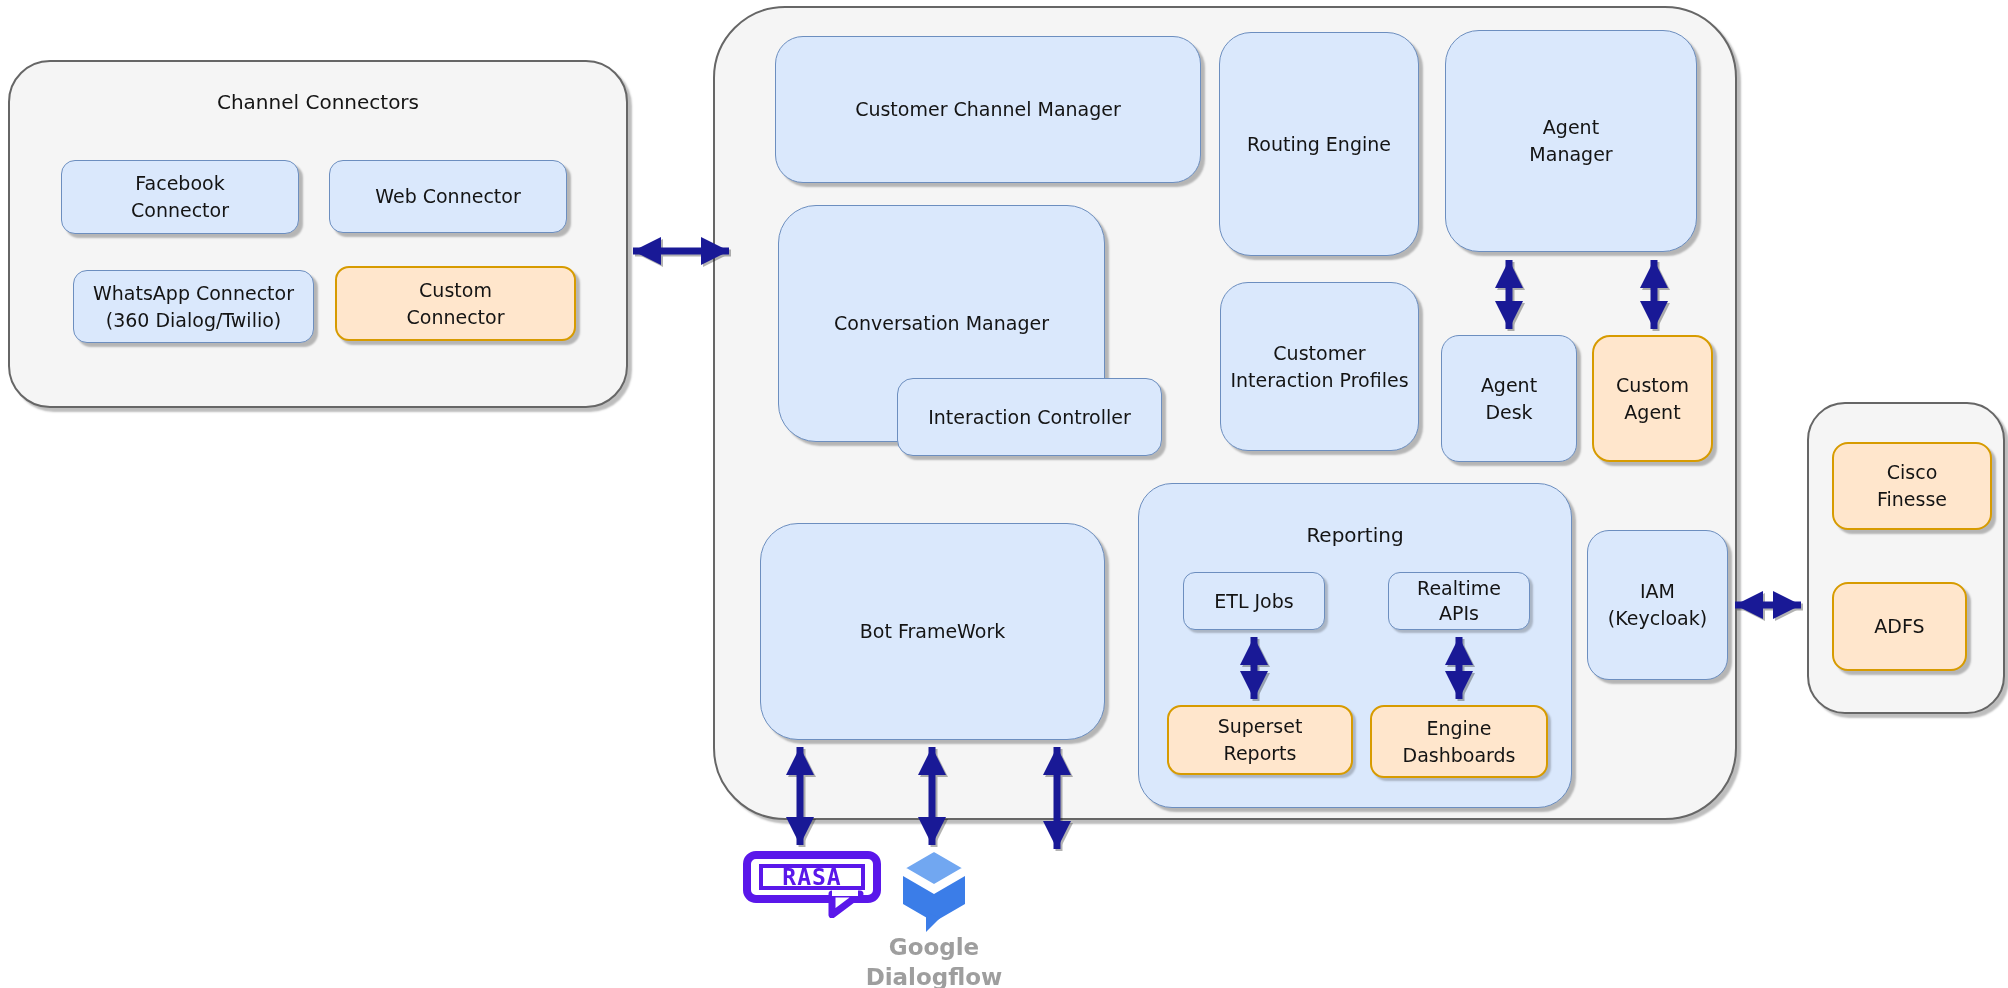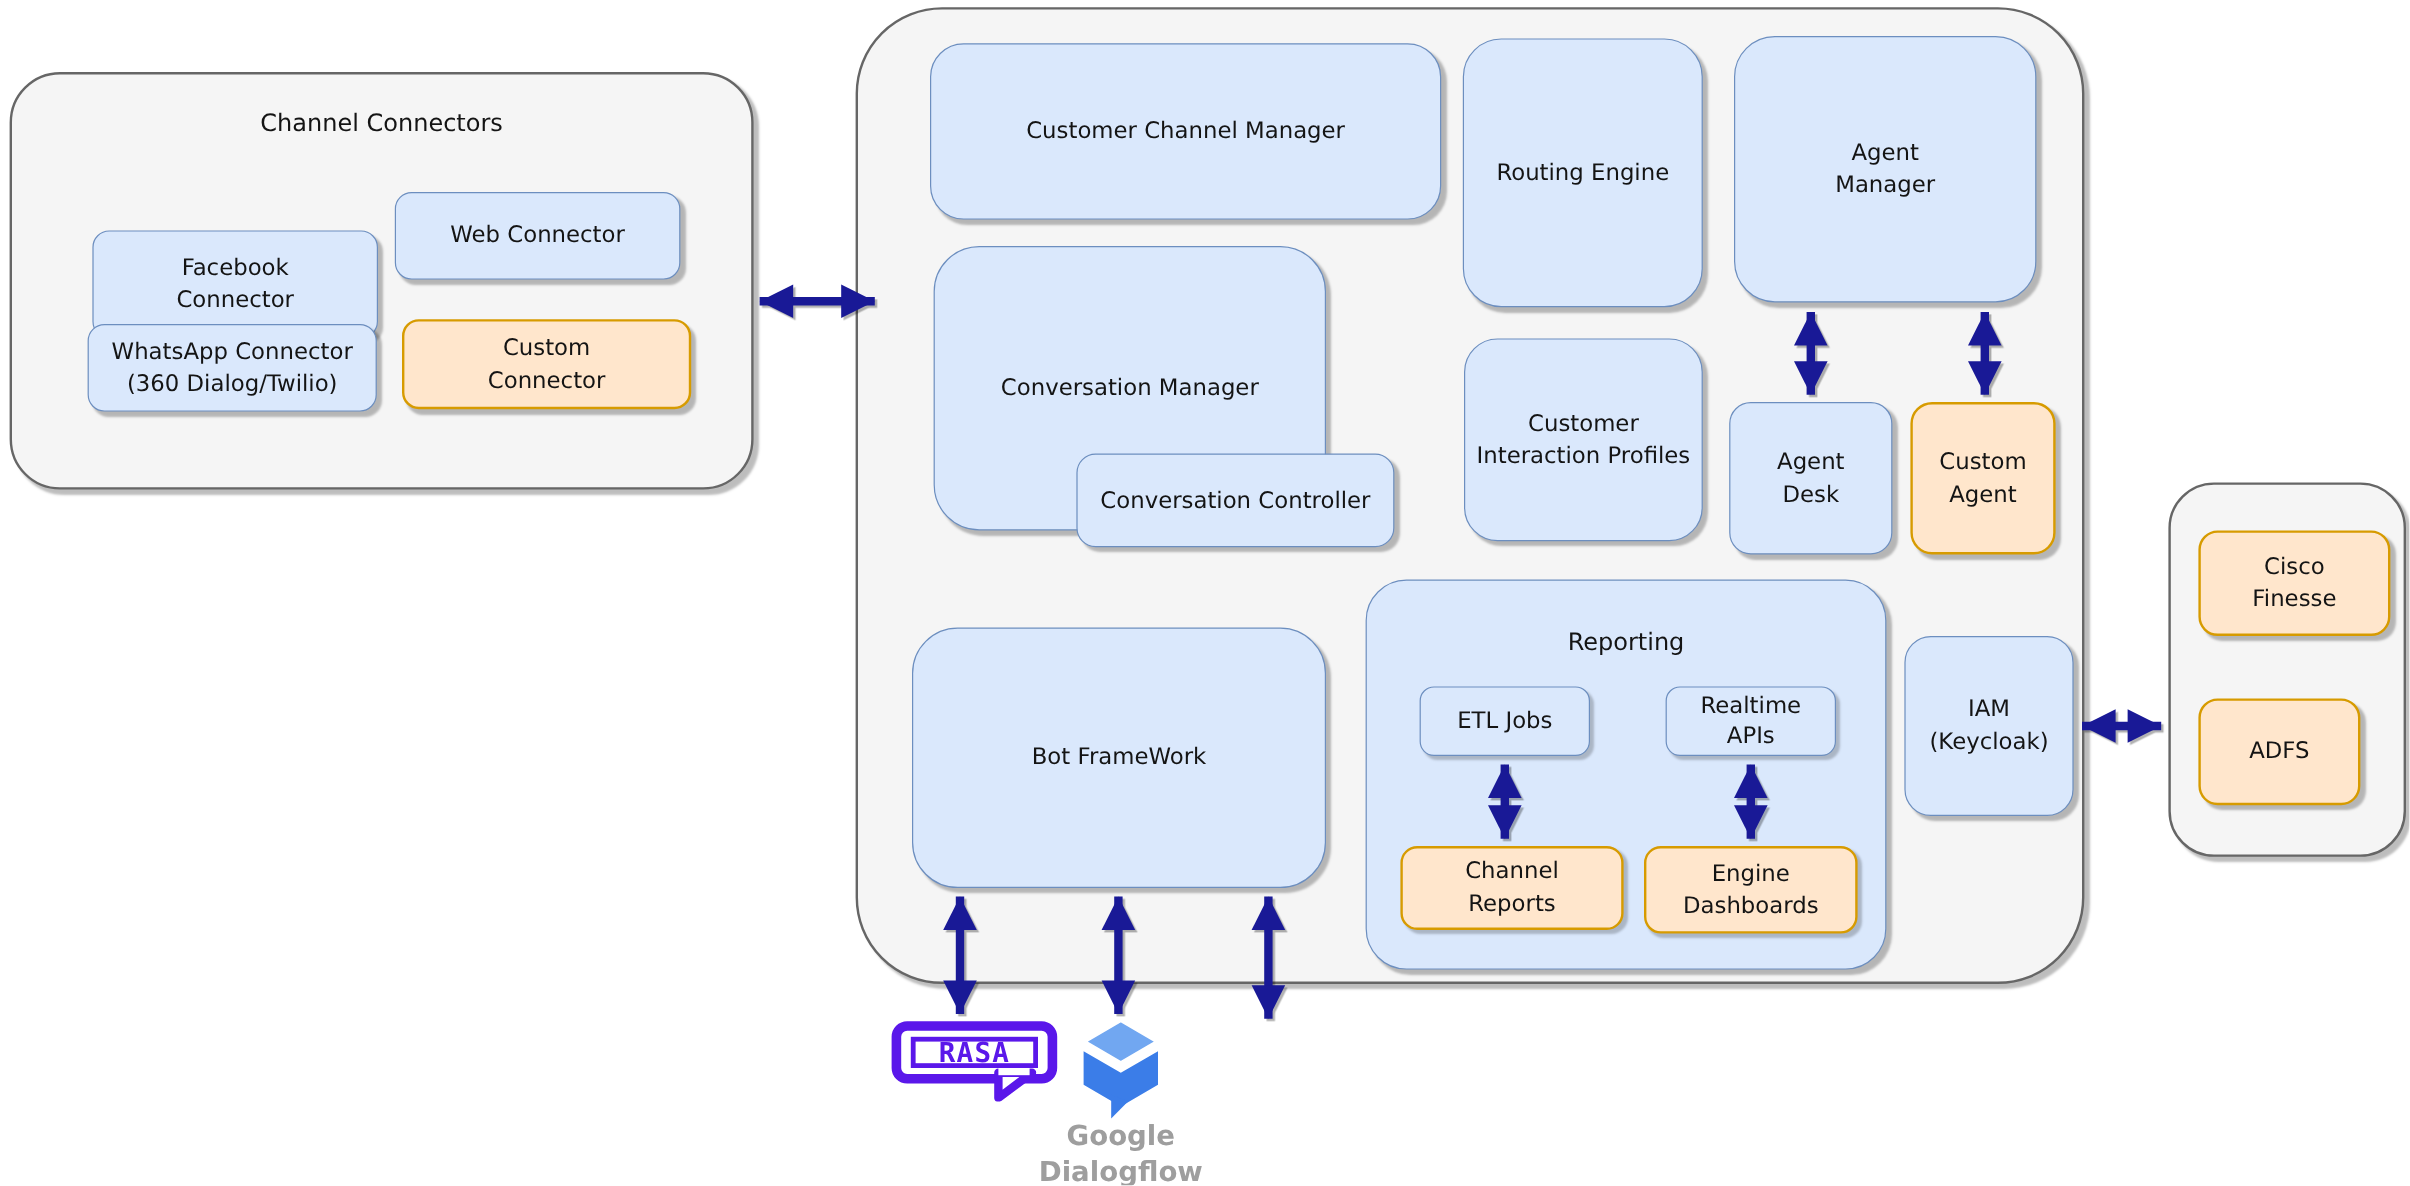--- a/index.html
+++ b/index.html
@@ -49,21 +49,21 @@
 <div class="canvas">
 
   <div class="container" style="left:8px;top:60px;width:620px;height:348px;border-radius:42px;padding-top:28px;">
     <span class="title">Channel Connectors</span>
   </div>
 
   <div class="container" style="left:713px;top:6px;width:1024px;height:814px;border-radius:72px;"></div>
 
   <div class="container" style="left:1807px;top:402px;width:198px;height:312px;border-radius:38px;"></div>
 
-  <div class="node blue" style="left:77px;top:160px;width:238px;height:90px;border-radius:14px;margin-top:32px;">
+  <div class="node blue" style="left:61px;top:160px;width:238px;height:74px;border-radius:14px;">
     <span>Facebook
 Connector</span>
   </div>
   <div class="node blue" style="left:329px;top:160px;width:238px;height:73px;border-radius:14px;">
     <span>Web Connector</span>
   </div>
   <div class="node blue" style="left:73px;top:270px;width:241px;height:73px;border-radius:14px;">
     <span>WhatsApp Connector
 (360 Dialog/Twilio)</span>
   </div>
@@ -72,21 +72,21 @@
 Connector</span>
   </div>
 
   <div class="node blue" style="left:775px;top:36px;width:426px;height:147px;border-radius:28px;">
     <span>Customer Channel Manager</span>
   </div>
   <div class="node blue" style="left:778px;top:205px;width:327px;height:237px;border-radius:38px;">
     <span>Conversation Manager</span>
   </div>
   <div class="node blue" style="left:897px;top:378px;width:265px;height:78px;border-radius:16px;z-index:3;">
-    <span>Conversation Controller</span>
+    <span>Interaction Controller</span>
   </div>
   <div class="node blue" style="left:1219px;top:32px;width:200px;height:224px;border-radius:32px;">
     <span>Routing Engine</span>
   </div>
   <div class="node blue" style="left:1220px;top:282px;width:199px;height:169px;border-radius:28px;">
     <span>Customer
 Interaction Profiles</span>
   </div>
   <div class="node blue" style="left:1445px;top:30px;width:252px;height:222px;border-radius:34px;">
     <span>Agent
@@ -108,21 +108,21 @@
     <span>Reporting</span>
   </div>
   <div class="node blue" style="left:1183px;top:572px;width:142px;height:58px;border-radius:12px;box-shadow:3px 3px 2px rgba(0,0,0,.22);">
     <span>ETL Jobs</span>
   </div>
   <div class="node blue" style="left:1388px;top:572px;width:142px;height:58px;border-radius:12px;line-height:25px;box-shadow:3px 3px 2px rgba(0,0,0,.22);">
     <span>Realtime
 APIs</span>
   </div>
   <div class="node orange" style="left:1167px;top:705px;width:186px;height:70px;border-radius:14px;box-shadow:3px 3px 2px rgba(0,0,0,.22);">
-    <span>Channel
+    <span>Superset
 Reports</span>
   </div>
   <div class="node orange" style="left:1370px;top:705px;width:178px;height:73px;border-radius:14px;box-shadow:3px 3px 2px rgba(0,0,0,.22);">
     <span>Engine
 Dashboards</span>
   </div>
 
   <div class="node blue" style="left:1587px;top:530px;width:141px;height:150px;border-radius:22px;">
     <span>IAM
 (Keycloak)</span>

